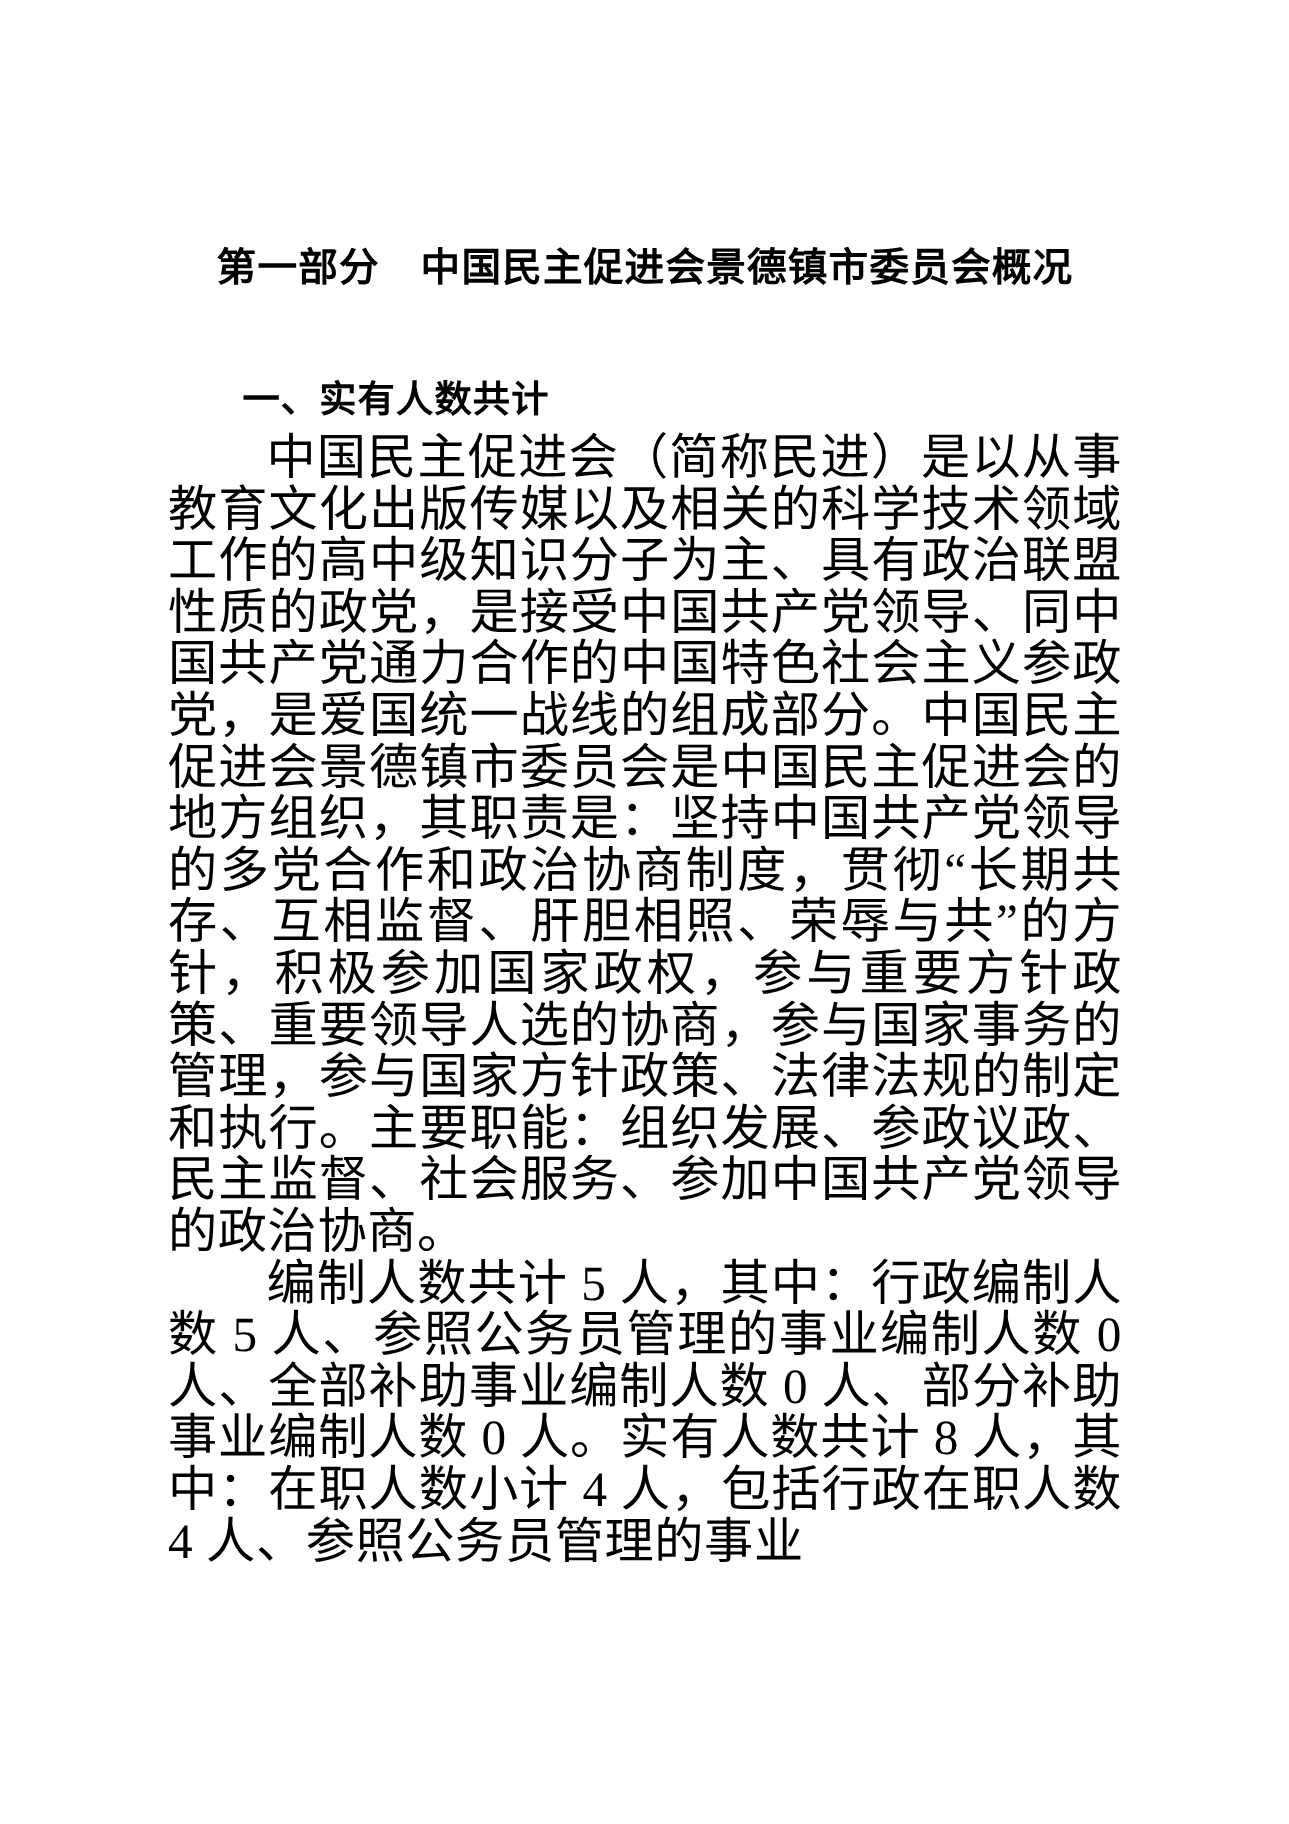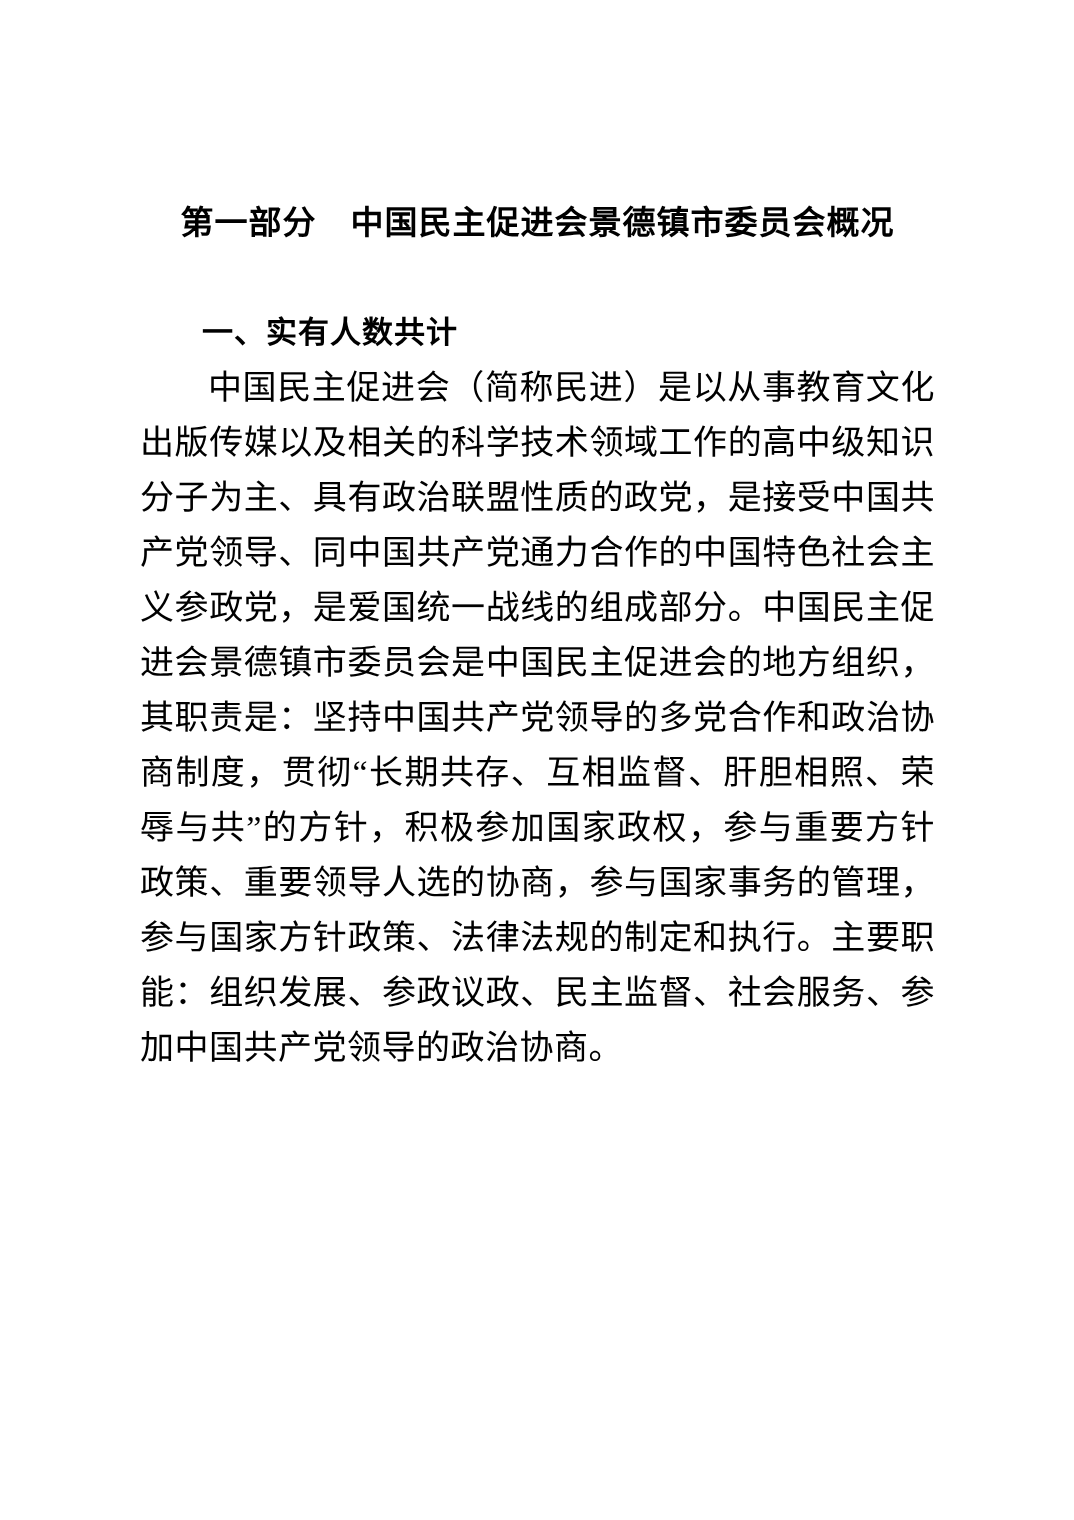--- a/index.html
+++ b/index.html
@@ -33,33 +33,34 @@
   .section-heading {
     font-family: "Liberation Sans", "DejaVu Sans", sans-serif;
     font-weight: bold;
     font-size: 31px;
     line-height: 55px;
     margin: 0;
     text-indent: 2em;
     letter-spacing: 1px;
   }
   .body-para {
-    font-size: 34px;
-    line-height: 55px;
+    font-size: 41px;
+    line-height: 43px;
     margin: 0;
     text-indent: 2em;
     text-align: justify;
     letter-spacing: 0.5px;
   }
 </style>
 </head>
 <body>
 
 <div class="page">
   <h1 class="doc-title">第一部分　中国民主促进会景德镇市委员会概况</h1>
 
   <h2 class="section-heading">一、实有人数共计</h2>
 
   <p class="body-para">中国民主促进会（简称民进）是以从事教育文化出版传媒以及相关的科学技术领域工作的高中级知识分子为主、具有政治联盟性质的政党，是接受中国共产党领导、同中国共产党通力合作的中国特色社会主义参政党，是爱国统一战线的组成部分。中国民主促进会景德镇市委员会是中国民主促进会的地方组织，其职责是：坚持中国共产党领导的多党合作和政治协商制度，贯彻“长期共存、互相监督、肝胆相照、荣辱与共”的方针，积极参加国家政权，参与重要方针政策、重要领导人选的协商，参与国家事务的管理，参与国家方针政策、法律法规的制定和执行。主要职能：组织发展、参政议政、民主监督、社会服务、参加中国共产党领导的政治协商。</p>
 
 
 
+  <p class="body-para">编制人数共计 5 人，其中：行政编制人数 5 人、参照公务员管理的事业编制人数 0 人、全部补助事业编制人数 0 人、部分补助事业编制人数 0 人。实有人数共计 8 人，其中：在职人数小计 4 人，包括行政在职人数 4 人、参照公务员管理的事业</p>
 </div>
 
 </body></html>

